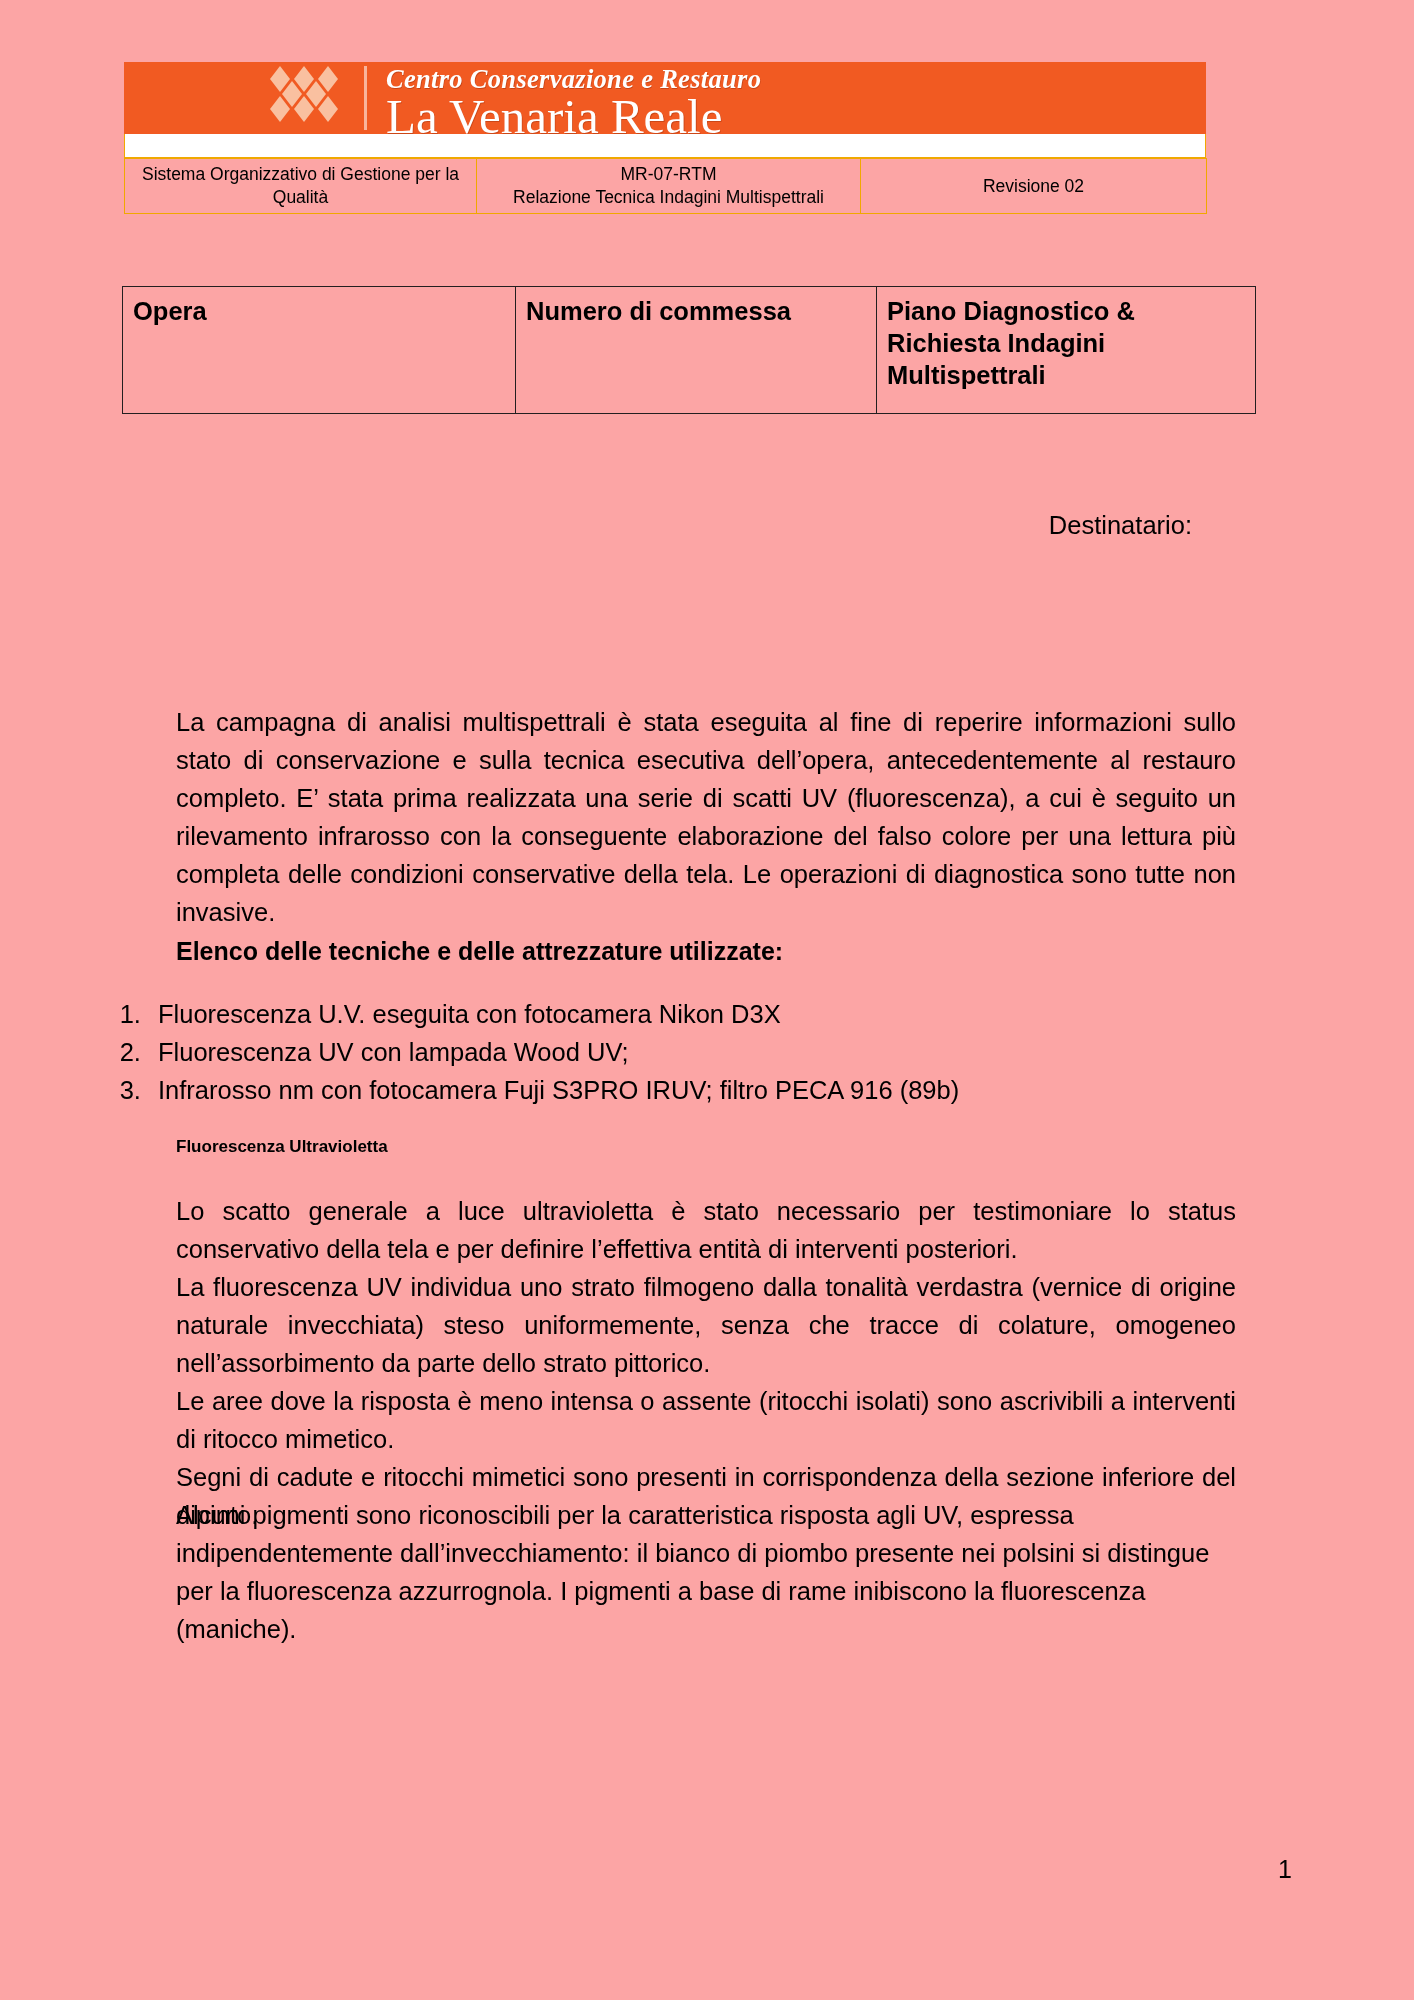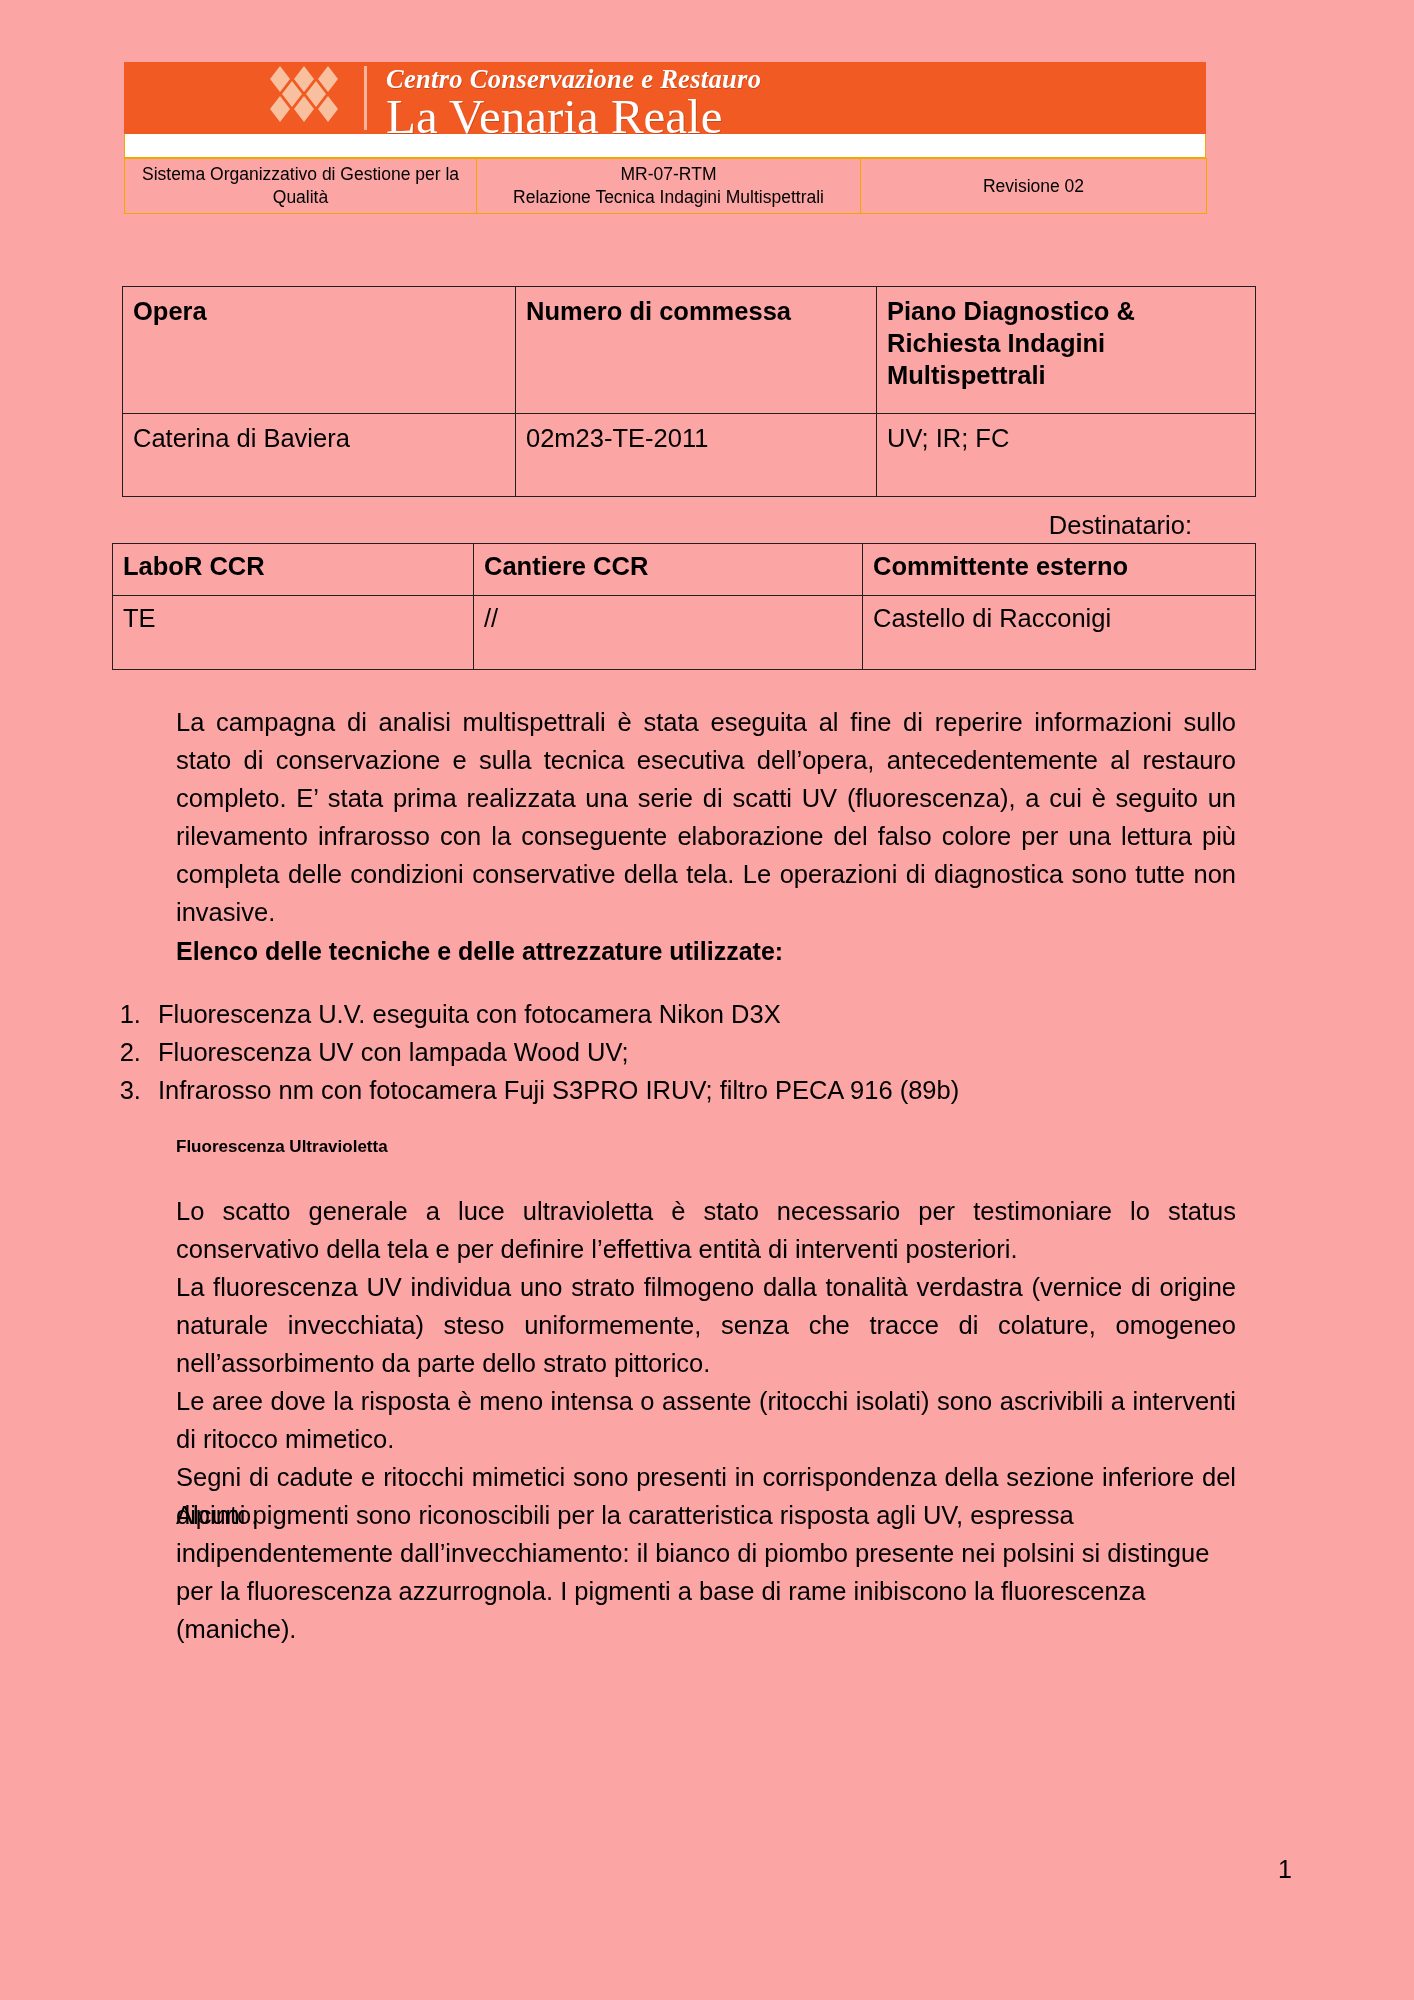--- a/index.html
+++ b/index.html
@@ -255,44 +255,25 @@
     <tbody>
         <tr class="head">
       <td class="mc1">Opera</td>
       <td class="mc2">Numero di commessa</td>
       <td class="mc3">
         <span>Piano Diagnostico &amp;</span><br>
         <span>Richiesta Indagini</span><br>
         <span>Multispettrali</span>
       </td>
     </tr>
-    <tr class="body">
-      <td class="mc1">Caterina di Baviera</td>
-      <td class="mc2">02m23-TE-2011</td>
-      <td class="mc3">UV; IR; FC</td>
-    </tr>
   </tbody>
     </table>
 
   <div class="destinatario-label">Destinatario:</div>
 
-  <table class="dest-table">
-    <tbody>
-        <tr class="head">
-      <td class="dc1">LaboR CCR</td>
-      <td class="dc2">Cantiere CCR</td>
-      <td class="dc3">Committente esterno</td>
-    </tr>
-    <tr class="body">
-      <td class="dc1">TE</td>
-      <td class="dc2">//</td>
-      <td class="dc3">Castello di Racconigi</td>
-    </tr>
-  </tbody>
-    </table>
 
   <div class="body-block para-intro justified">La campagna di analisi multispettrali è stata eseguita al fine di reperire informazioni sullo stato di conservazione e sulla tecnica esecutiva dell’opera, antecedentemente al restauro completo. E’ stata prima realizzata una serie di scatti UV (fluorescenza), a cui è seguito un rilevamento infrarosso con la conseguente elaborazione del falso colore per una lettura più completa delle condizioni conservative della tela. Le operazioni di diagnostica sono tutte non invasive.</div>
 
   <div class="body-block heading-elenco">Elenco delle tecniche e delle attrezzature utilizzate:</div>
 
   <ol class="tech-list">
     <li>Fluorescenza U.V. eseguita con fotocamera Nikon D3X</li>
     <li>Fluorescenza UV con lampada Wood UV;</li>
     <li>Infrarosso nm con fotocamera Fuji S3PRO IRUV; filtro PECA  916 (89b)</li>
   </ol>

